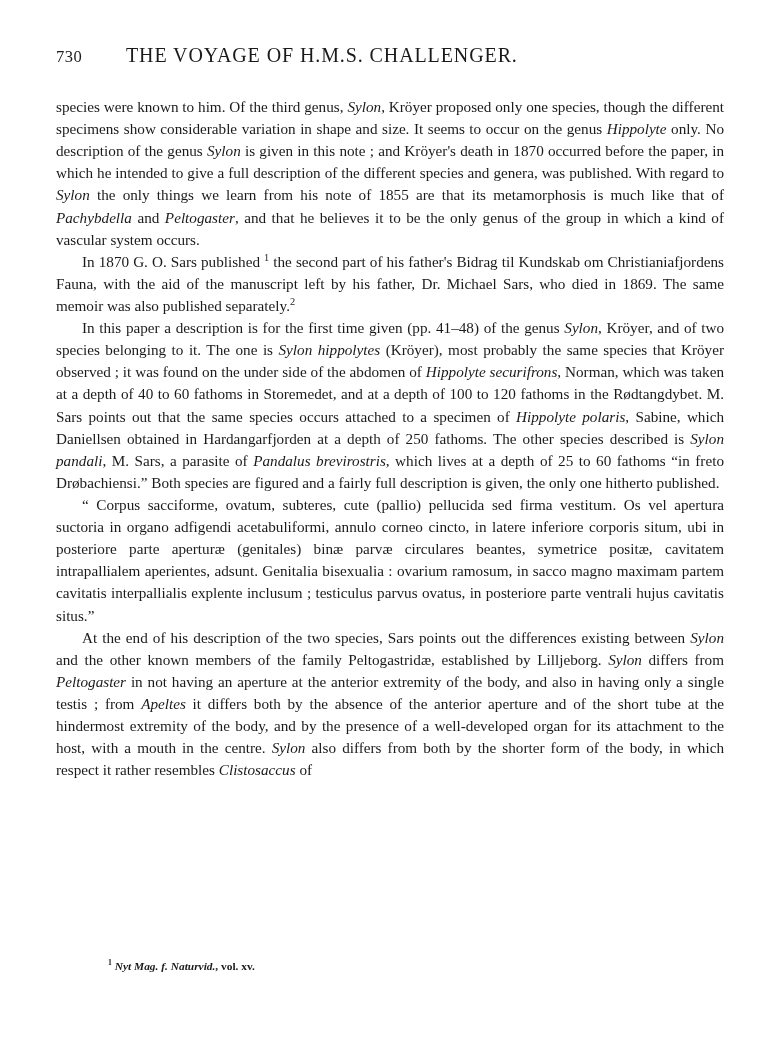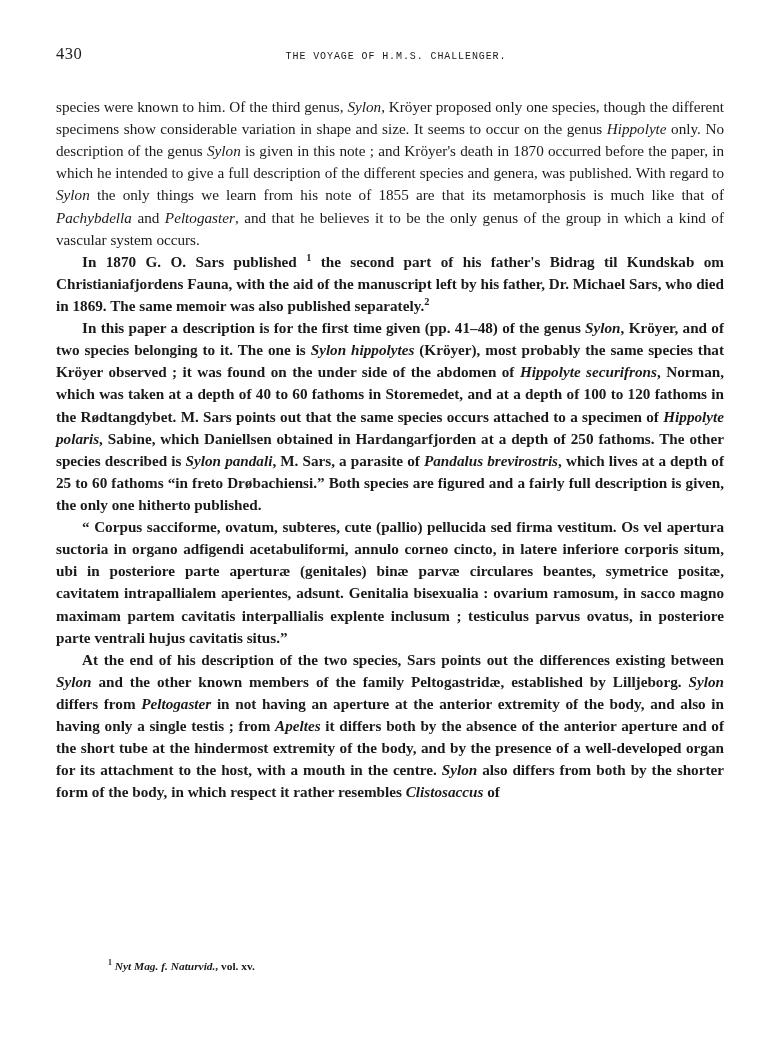--- a/index.html
+++ b/index.html
@@ -29,40 +29,37 @@
     margin-bottom: 26px;
   }
   .folio {
     font-size: 16.5px;
     letter-spacing: 0.5px;
     width: 70px;
     font-family: "Liberation Serif", serif;
   }
   .running-title {
     flex: 1;
-    text-align: center;
-    font-size: 10px;
+    font-size: 20px;
     letter-spacing: 0.9px;
     padding-right: 58px;
     white-space: nowrap;
-    font-family: Liberation Mono, monospace;
   }
   .body-text {
     font-size: 15.2px;
     line-height: 1.455;
     text-align: justify;
     text-justify: inter-word;
   }
   .body-text p {
     margin: 0;
     text-indent: 0;
   }
   .body-text p.indent {
     text-indent: 26px;
-    font-weight: bold;
   }
   .body-text i {
     font-style: italic;
   }
   .sup {
     font-size: 0.68em;
     vertical-align: super;
     line-height: 0;
   }
   .footnotes {
@@ -89,21 +86,21 @@
   .fn-left i, .fn-right i {
     font-style: italic;
   }
 </style>
 </head>
 <body>
 
 <div class="page">
 
   <div class="header">
-    <div class="folio">430</div>
+    <div class="folio">730</div>
     <div class="running-title">THE VOYAGE OF H.M.S. CHALLENGER.</div>
   </div>
 
   <div class="body-text">
     <p>species were known to him.  Of the third genus, <i>Sylon</i>, Kröyer proposed only one species, though the different specimens show considerable variation in shape and size.  It seems to occur on the genus <i>Hippolyte</i> only.  No description of the genus <i>Sylon</i> is given in this note ; and Kröyer's death in 1870 occurred before the paper, in which he intended to give a full description of the different species and genera, was published.  With regard to <i>Sylon</i> the only things we learn from his note of 1855 are that its metamorphosis is much like that of <i>Pachybdella</i> and <i>Peltogaster</i>, and that he believes it to be the only genus of the group in which a kind of vascular system occurs.</p>
     <p class="indent">In 1870 G. O. Sars published <span class="sup">1</span> the second part of his father's Bidrag til Kundskab om Christianiafjordens Fauna, with the aid of the manuscript left by his father, Dr. Michael Sars, who died in 1869.  The same memoir was also published separately.<span class="sup">2</span></p>
     <p class="indent">In this paper a description is for the first time given (pp. 41–48) of the genus <i>Sylon</i>, Kröyer, and of two species belonging to it.  The one is <i>Sylon hippolytes</i> (Kröyer), most probably the same species that Kröyer observed ; it was found on the under side of the abdomen of <i>Hippolyte securifrons</i>, Norman, which was taken at a depth of 40 to 60 fathoms in Storemedet, and at a depth of 100 to 120 fathoms in the Rødtangdybet. M. Sars points out that the same species occurs attached to a specimen of <i>Hippolyte polaris</i>, Sabine, which Daniellsen obtained in Hardangarfjorden at a depth of 250 fathoms.  The other species described is <i>Sylon pandali</i>, M. Sars, a parasite of <i>Pandalus brevirostris</i>, which lives at a depth of 25 to 60 fathoms “in freto Drøbachiensi.” Both species are figured and a fairly full description is given, the only one hitherto published.</p>
     <p class="indent">“ Corpus sacciforme, ovatum, subteres, cute (pallio) pellucida sed firma vestitum.  Os vel apertura suctoria in organo adfigendi acetabuliformi, annulo corneo cincto, in latere inferiore corporis situm, ubi in posteriore parte aperturæ (genitales) binæ parvæ circulares beantes, symetrice positæ, cavitatem intrapallialem aperientes, adsunt.  Genitalia bisexualia : ovarium ramosum, in sacco magno maximam partem cavitatis interpallialis explente inclusum ; testiculus parvus ovatus, in posteriore parte ventrali hujus cavitatis situs.”</p>
     <p class="indent">At the end of his description of the two species, Sars points out the differences existing between <i>Sylon</i> and the other known members of the family Peltogastridæ, established by Lilljeborg.  <i>Sylon</i> differs from <i>Peltogaster</i> in not having an aperture at the anterior extremity of the body, and also in having only a single testis ; from <i>Apeltes</i> it differs both by the absence of the anterior aperture and of the short tube at the hindermost extremity of the body, and by the presence of a well-developed organ for its attachment to the host, with a mouth in the centre.  <i>Sylon</i> also differs from both by the shorter form of the body, in which respect it rather resembles <i>Clistosaccus</i> of</p>
   </div>

